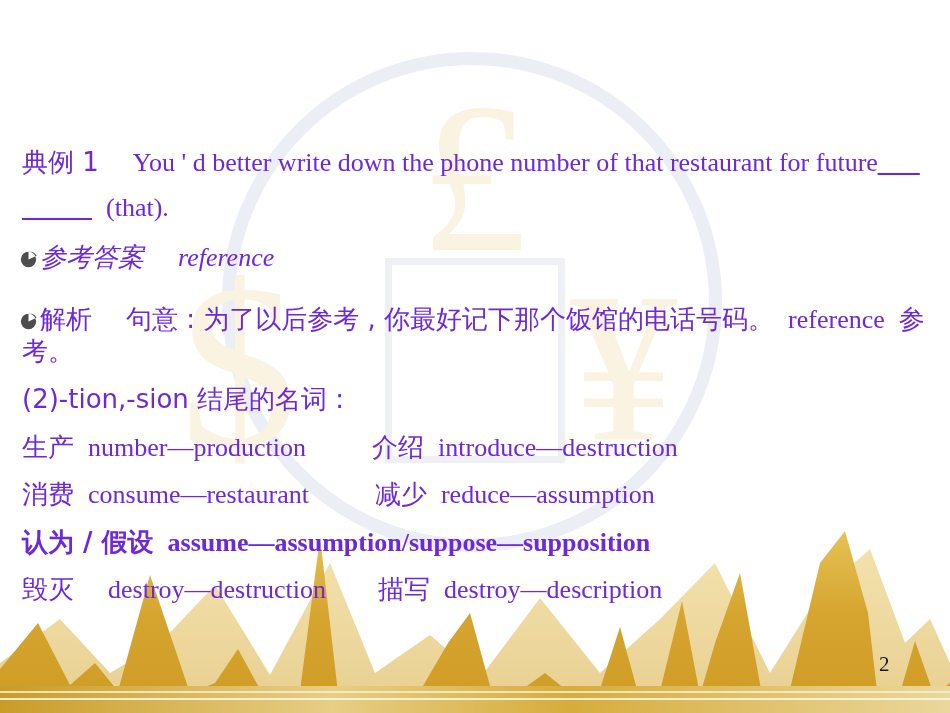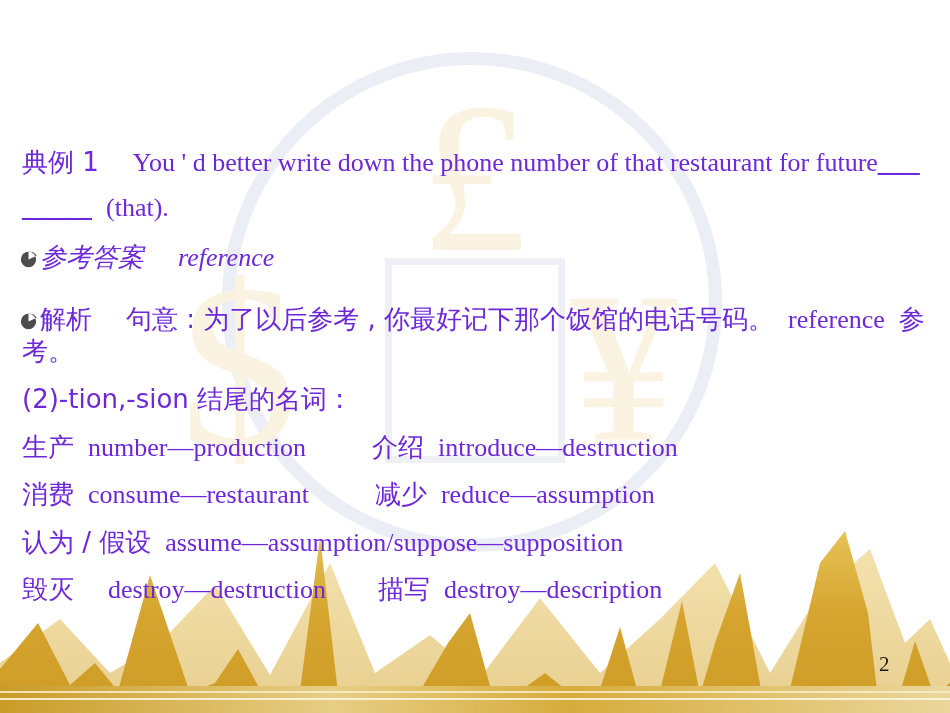--- a/index.html
+++ b/index.html
@@ -108,21 +108,21 @@
 
   
   #l-example   { left: 22px;  top: 148px; }
   #l-example2  { left: 22px;  top: 194px; }
   #l-answer    { left: 20px;  top: 243px; font-style: italic; }
   #l-analysis  { left: 20px;  top: 305px; }
   #l-analysis2 { left: 22px;  top: 337px; }
   #l-section   { left: 22px;  top: 385px; }
   #l-w1        { left: 22px;  top: 433px; }
   #l-w2        { left: 22px;  top: 480px; }
-  #l-w3        { left: 22px;  top: 528px; }
+  #l-w3        { left: 22px;  top: 528px; font-weight: bold; }
   #l-w4        { left: 22px;  top: 575px; }
 
   .gap-sm { display: inline-block; width: 34px; }
   .gap-md { display: inline-block; width: 52px; }
   .gap-lg { display: inline-block; width: 66px; }
   .gap-xs { display: inline-block; width: 14px; }
 
   #page-num {
     position: absolute;
     left: 879px;

